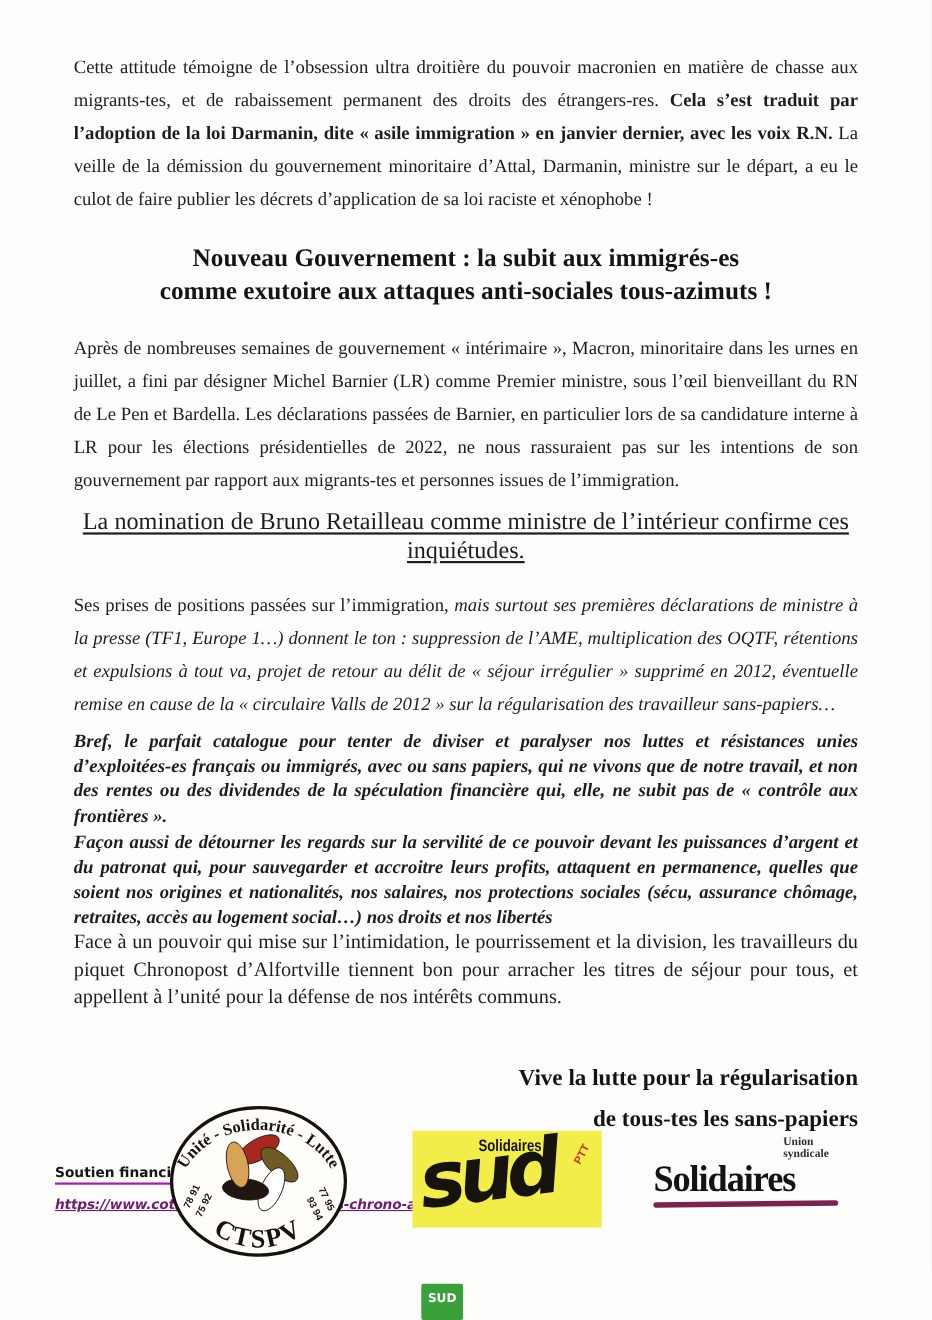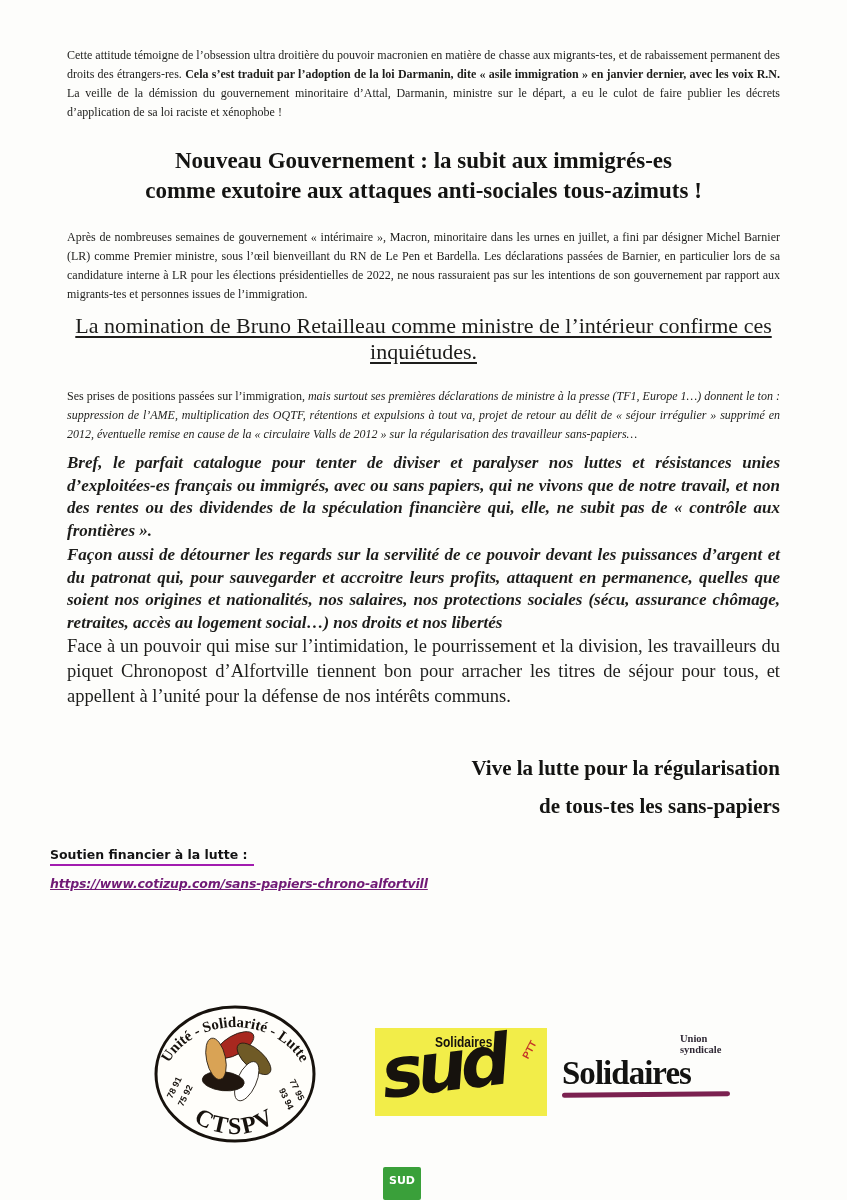--- a/index.html
+++ b/index.html
@@ -1,21 +1,21 @@
 <!DOCTYPE html>
 <html><head>
 <meta charset="utf-8">
 <style>
   html,body{margin:0;padding:0;background:#e8e8e8;}
   .page{position:relative;width:847px;height:1200px;margin:0 auto;background:#fdfdfb;
         font-family:"Liberation Serif",serif;color:#1d1d1b;overflow:hidden;}
   .content{padding:46px 67px 0 67px;}
   p{margin:0;}
   .j{text-align:justify;}
-  .body{font-size:12px;line-height:19px;font-family:Liberation Serif, serif;}
+  .body{font-size:17px;line-height:30px;font-family:Liberation Serif, serif;}
   .h1{margin-top:24px;text-align:center;font-weight:bold;font-size:23px;line-height:30px;color:#141412;}
   .p2{margin-top:22px;}
   .statement{margin:9px -12px 11px -12px;text-align:center;font-weight:normal;font-size:22px;}
   .statement span{text-decoration:underline;text-decoration-thickness:2px;text-underline-offset:3px;}
   .p3{margin-top:22px;}
   .it{font-style:italic;}
   .bi{font-weight:bold;font-style:italic;font-size:17px;line-height:22.5px;}
   .p4{margin-top:8px;}
   .p5{margin-top:2px;}
   .p6{margin-top:0;font-weight:normal;font-size:18.5px;line-height:25px;}
@@ -31,21 +31,21 @@
   
   .sudlogo{position:absolute;left:375px;top:1028px;width:172px;height:88px;}
   .sudlogo .sbrand{position:absolute;top:5px;left:60px;font-family:"Liberation Sans",sans-serif;
                    font-weight:bold;font-size:15px;transform:scaleX(0.8);transform-origin:left top;color:#15120e;}
   .sudlogo .ptt{position:absolute;top:16px;right:8px;font-family:"Liberation Sans",sans-serif;
                 font-weight:bold;font-size:10px;transform:rotate(-62deg);}
   .sudlogo .script{position:absolute;top:0px;left:6px;font-family:"DejaVu Sans",sans-serif;
                    font-weight:bold;font-style:italic;font-size:70px;line-height:78px;
                    letter-spacing:-6px;transform:rotate(-7deg);color:#16120d;}
   
-  .sol{position:absolute;left:562px;top:1033px;width:172px;}
+  .sol{position:absolute;left:594px;top:1033px;width:172px;}
   .sol .union{font-size:10.5px;line-height:11px;margin-left:118px;color:#312a36;font-weight:bold;}
   .sol .brand{font-size:34px;font-weight:bold;letter-spacing:-1px;line-height:36px;
               transform:scaleX(0.97);transform-origin:left;color:#131311;}
   .sol .bar{height:5px;width:168px;border-radius:3px;margin-top:1px;transform:rotate(-0.6deg);}
   
   .badge{position:absolute;left:383px;top:1167px;width:38px;height:33px;border-radius:2px;
          text-align:center;font-family:"DejaVu Sans",sans-serif;font-weight:bold;font-size:11px;
          color:#ffffff;padding-top:7px;box-sizing:border-box;}
 </style>
 </head>

